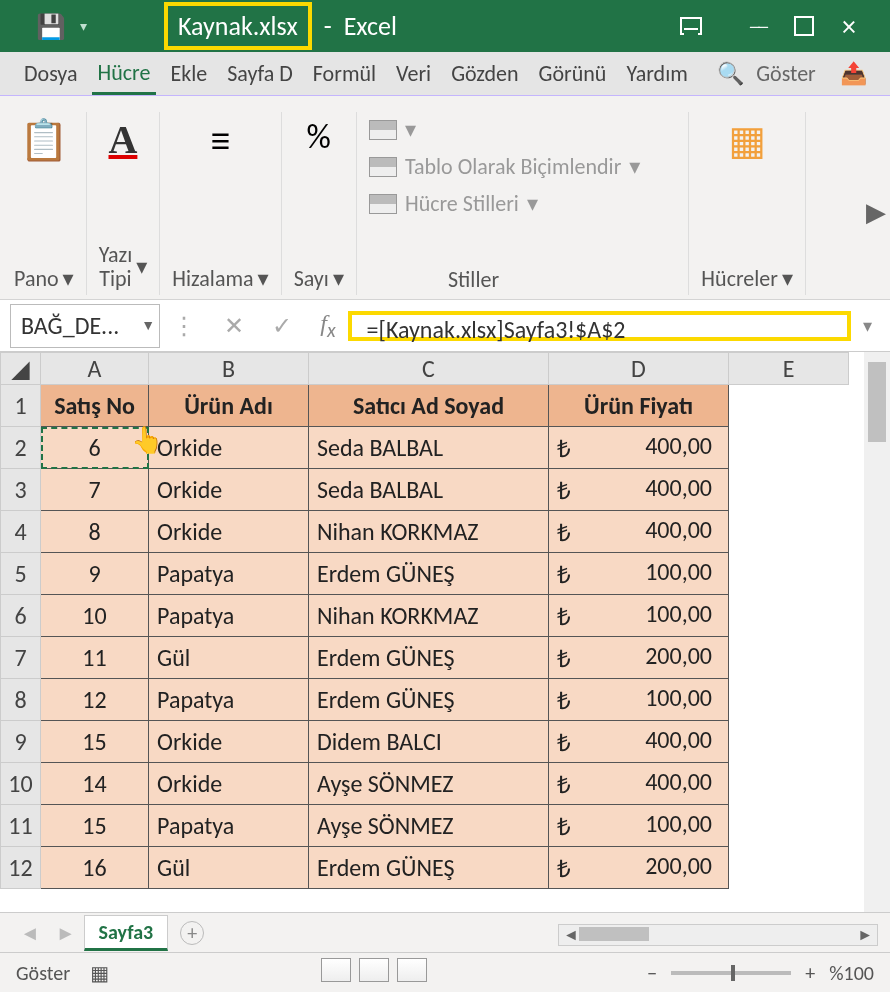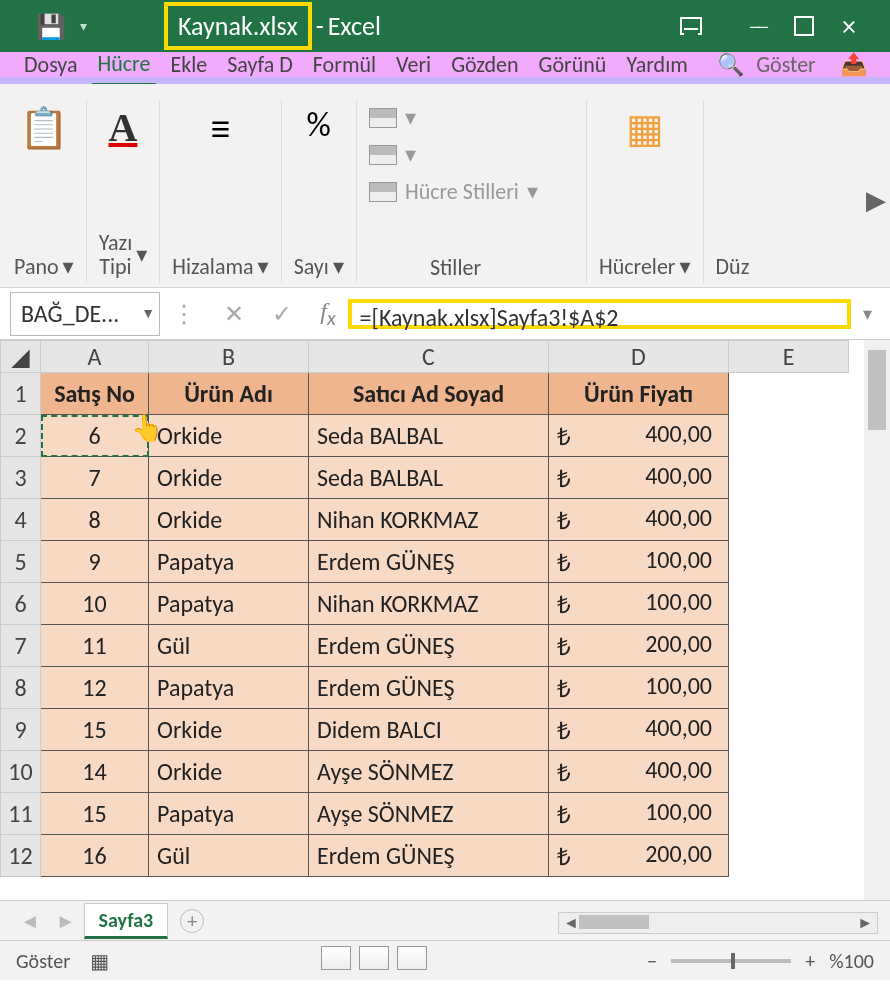--- a/index.html
+++ b/index.html
@@ -2,56 +2,56 @@
 <html><head>
 <meta charset="utf-8">
 <style>
   * { box-sizing: border-box; margin: 0; padding: 0; font-family: "Segoe UI", Calibri, Arial, sans-serif; }
   body { width: 890px; height: 1002px; background: #fff; overflow: hidden; position: relative; }
 
   
   .titlebar { height: 52px; background: #217346; color: #fff; display: flex; align-items: center; position: relative; }
   .titlebar .qat { display: flex; align-items: center; gap: 14px; padding-left: 36px; }
   .titlebar .qat span { color: #c0dfd0; font-size: 24px; }
-  .titlebar .title-center { position: absolute; left: 164px; display: flex; align-items: center; gap: 4px; font-size: 26px; }
+  .titlebar .title-center { position: absolute; left: 164px; display: flex; align-items: center; gap: 12px; font-size: 26px; }
   .title-file { padding: 4px 10px; }
   .highlight-box { border: 4px solid #fcd900; }
   .titlebar .user { position: absolute; left: 394px; font-size: 24px; color: #fff; }
   .win-controls { margin-left: auto; display: flex; gap: 28px; padding-right: 34px; color: #fff; font-size: 20px; align-items: center; }
   .win-controls .box { width: 20px; height: 20px; border: 2px solid #fff; display: inline-block; }
   .win-controls .ribbon-up { width: 22px; height: 18px; border: 2px solid #fff; position: relative; margin-right: 20px; }
   .win-controls .ribbon-up::after { content:''; position:absolute; bottom:-2px; left:2px; right:2px; height:5px; background:#217346; border-top:2px solid #fff; }
 
   
-  .ribbon-tabs { height: 32px; border-bottom: 7px solid #c4b5fd; background: #f0abfc; display: flex; align-items: center; font-size: 22px; color: #444; padding-left: 18px; gap: 8px; position: relative; }
+  .ribbon-tabs { height: 44px; border-bottom: 1px solid #c4b5fd; background: #e5e5e5; display: flex; align-items: center; font-size: 22px; color: #444; padding-left: 18px; gap: 8px; position: relative; }
   .ribbon-tabs span { padding: 6px 6px; cursor: pointer; }
   .ribbon-tabs .active { color: #217346; border-bottom: 3px solid #217346; }
   .ribbon-tabs .tell { color: #666; font-size: 22px; margin-left: 10px; }
   .share-icon { position:absolute; right:16px; color:#217346; font-size:22px; }
 
   
   .ribbon { height: 204px; background: #f3f2f1; border-bottom: 1px solid #d4d4d4; display: flex; padding: 16px 6px 4px 6px; position: relative; }
   .grp { display: flex; flex-direction: column; align-items: center; gap: 2px; padding: 4px 8px; }
   .grp-label { font-size: 22px; color: #555; text-align:center; line-height:1.1; margin-top:auto; display:flex; align-items:center; gap:4px; }
   .grp-icon { font-size: 40px; }
   .btn-a { font-family: serif; font-size:40px; font-weight:600; color:#333; text-decoration: underline; text-decoration-color:#d00; text-decoration-thickness:4px; }
   .sep { width:1px; background:#ddd; margin:0 4px; }
   .styles-grp { flex-direction: column; align-items: flex-start; color:#999; font-size:22px; gap:10px; }
   .styles-grp .row { display:flex; align-items:center; gap:8px; }
   .sty-icon { width:28px; height:20px; background:linear-gradient(#bbb 0 50%, #eee 50%); border:1px solid #999; }
-  .styles-label { position:absolute; left:430px; bottom:6px; color:#555; font-size:22px; }
+  .styles-label { position:absolute; left:448px; bottom:6px; color:#555; font-size:22px; }
   .overflow-arrow { position:absolute; right:4px; top:100px; font-size:26px; color:#666; }
 
   
   .name-form-row { height:52px; background:#fff; border-bottom:1px solid #ccc; display:flex; align-items:center; font-size:24px; color:#555; position:relative; padding:4px 10px; gap:12px; }
   .namebox { width:150px; height:44px; border:1px solid #bbb; display:flex; align-items:center; padding:0 10px; font-size:24px; color:#333; background:#fff;gap:22px; }
   .nb-drop { margin-left:auto; font-size:14px; color:#666; }
   .fx-zone { display:flex; align-items:center; gap:28px; color:#aaa; font-size:24px; }
   .fx { font-style:italic; font-family:serif; color:#888; }
-  .formula-input { flex:1; min-width:300px; height:30px; background:#fff; border:4px solid #fcd900; font-size:24px; color:#333; padding:0 8px; }
+  .formula-input { flex:1; min-width:300px; height:30px; background:#fff; border:4px solid #fcd900; font-size:24px; color:#333; padding:0 15px; }
   .fb-drop { margin-left:auto; color:#888; font-size:18px; padding-right:8px; }
 
   
   .arrow-svg { position:absolute; pointer-events:none; }
 
   
   .grid-wrap { position:relative; height:560px; overflow:hidden; background:#fff; }
   table.sheet { border-collapse:collapse; font-size:24px; }
   .colhead th, .rowhead { background:#e6e6e6; font-weight:normal; color:#444; border:1px solid #ccc; text-align:center; }
   .colhead th { height:32px; }
@@ -149,36 +149,33 @@
   <div class="grp">
     <span class="grp-icon" style="font-size:34px;">%</span>
     <span class="grp-label">
         <span>Sayı</span> 
         <span>▾</span>
       </span>
   </div>
   <div class="sep"></div>
   <div class="grp styles-grp">
     <div class="row"><span class="sty-icon"></span> ▾</div>
-    <div class="row"><span class="sty-icon"></span> ▾</div>
+    <div class="row"><span class="sty-icon"></span><span>Tablo Olarak Biçimlendir</span> ▾</div>
     <div class="row"><span class="sty-icon"></span><span>Hücre Stilleri</span> ▾</div>
   </div>
   <div class="styles-label">Stiller</div>
   <div class="sep" style="margin-left:40px;"></div>
   <div class="grp">
     <span class="grp-icon" style="color:#f2a03c;">▦</span>
     <span class="grp-label">
         <span>Hücreler</span> 
         <span>▾</span>
       </span>
   </div>
   <div class="sep"></div>
-  <div class="grp">
-    <span class="grp-label">Düz</span>
-  </div>
   <span class="overflow-arrow">▶</span>
 </div>
 
 <div class="name-form-row">
   <div class="namebox">
     <span>BAĞ_DE...</span>
     <span class="nb-drop">▼</span>
   </div>
   <div class="fx-zone">
     <span>⋮</span>

